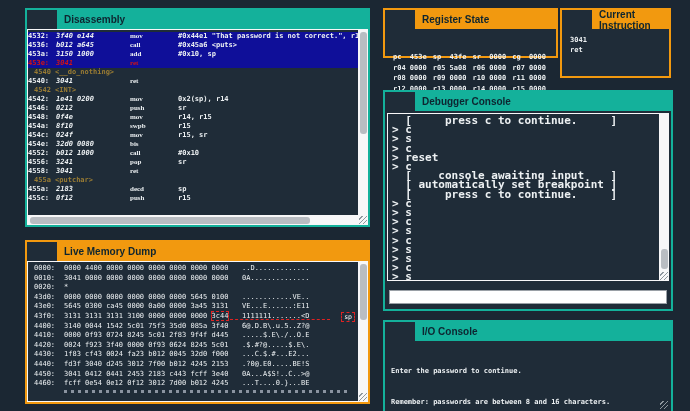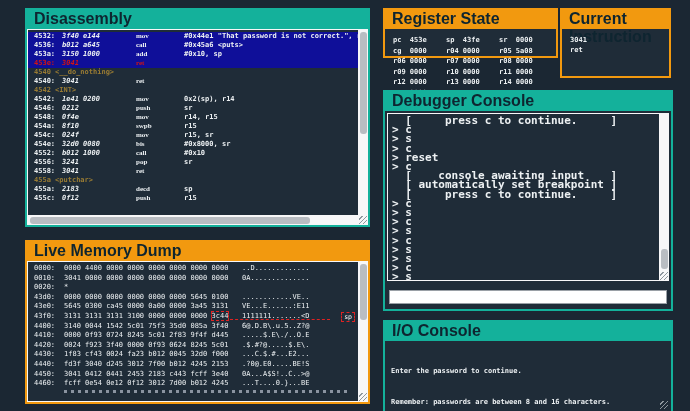--- a/index.html
+++ b/index.html
@@ -1,34 +1,34 @@
 <!DOCTYPE html>
 <html><head>
 <meta charset="utf-8">
 <style>
   html,body{margin:0;padding:0;background:#141d26;}
   .stage{position:relative;width:690px;height:411px;background:#1b2733;overflow:hidden;
          font-family:"DejaVu Sans Mono",monospace;}
   .panel{position:absolute;border:2px solid;background:#1f2c38;box-sizing:border-box;}
   .panel.teal{border-color:#14b19b;}
   .panel.orange{border-color:#f2990f;}
-  .phead{height:19px;display:flex;align-items:flex-start;padding-left:7px;
-         font-family:"Liberation Sans",sans-serif;font-weight:bold;font-size:16px;color:#0e2530;}
+  .phead{height:19px;display:flex;align-items:center;padding-left:7px;
+         font-family:"Liberation Sans",sans-serif;font-weight:bold;font-size:10px;color:#0e2530;margin-left:30px;}
   .teal .phead{background:#14b19b;}
   .orange .phead{background:#f2990f;}
 
   .scrollbox{position:absolute;background:#f7f7f8;}
   .inner{position:absolute;background:#1f2c38;overflow:hidden;}
   .vthumb,.hthumb{position:absolute;background:#b9bdc2;border-radius:3px;}
   .grip{position:absolute;width:8px;height:8px;right:1px;bottom:1px;
         background:repeating-linear-gradient(135deg,transparent 0 2px,#8e979e 2px 3px);}
 
   
   .drow{display:flex;height:9px;line-height:9px;font-size:7px;font-weight:bold;color:#edf1f3;
-        padding-left:6px;white-space:pre;}
+        white-space:pre;}
   .drow.hl{background:#0f0f99;}
   .drow.cur{color:#d11414;}
   .drow .a{width:28px;flex:none;}
   .drow .b{width:74px;flex:none;font-style:italic;}
   .drow .m{width:48px;flex:none;font-family:Liberation Serif, serif;}
   .drow .o{flex:1;overflow:hidden;}
   .dlabel{height:9px;line-height:9px;font-size:7px;font-weight:bold;color:#9a7c33;
           padding-left:6px;white-space:pre;}
 
   
@@ -38,21 +38,21 @@
   .mrow .hexcol{width:168px;flex:none;white-space:pre;}
   .mrow .spbox{outline:1px dashed #e02222;outline-offset:0px;}
   .mrow .ascii{margin-left:10px;white-space:pre;}
   .sp-leader{position:absolute;left:202px;right:28px;top:7px;border-top:1px dashed #e02222;}
   .sp-chip{position:absolute;right:3px;top:0px;font-size:6.5px;line-height:8px;color:#fff;
            border:1px dashed #e02222;padding:0 2px;}
   .mclip{height:3px;overflow:hidden;margin:1px 8px 0 36px;
          background:repeating-linear-gradient(90deg,#8a93a0 0 3px,transparent 3px 7px);}
 
   
-  .reggrid{display:grid;grid-template-columns:repeat(3,1fr);padding:7px 4px 0 8px;row-gap:2.5px;}
+  .reggrid{display:grid;grid-template-columns:repeat(4,1fr);padding:24px 4px 0 8px;row-gap:2.5px;}
   .regcell{font-size:7px;font-weight:bold;color:#edf1f3;white-space:pre;line-height:8px;}
   .curline{font-size:7px;font-weight:bold;color:#edf1f3;line-height:10px;padding-left:8px;white-space:pre;}
   .curwrap{padding-top:6px;}
 
   
   .cline{font-size:11px;font-weight:bold;color:#edf1f3;line-height:9.2px;white-space:pre;padding-left:4px;}
   .ioline{font-size:7px;font-weight:bold;color:#edf1f3;line-height:10.5px;white-space:pre;padding-left:6px;margin-top:20px;}
   .dbg-input{position:absolute;left:4px;right:4px;bottom:5px;height:14px;background:#fff;
              border:1px solid #9aa0a6;box-sizing:border-box;font:7px "DejaVu Sans Mono",monospace;padding:0 3px;}
 </style>
@@ -72,21 +72,21 @@
           <div class="drow hl"><span class="a">453a:</span><span class="b">3150 1000</span><span class="m">add</span><span class="o">#0x10, sp</span></div>
           <div class="drow hl cur"><span class="a">453e:</span><span class="b">3041</span><span class="m">ret</span><span class="o"></span></div>
           <div class="dlabel">4540 &lt;__do_nothing&gt;</div>
           <div class="drow"><span class="a">4540:</span><span class="b">3041</span><span class="m">ret</span><span class="o"></span></div>
           <div class="dlabel">4542 &lt;INT&gt;</div>
           <div class="drow"><span class="a">4542:</span><span class="b">1e41 0200</span><span class="m">mov</span><span class="o">0x2(sp), r14</span></div>
           <div class="drow"><span class="a">4546:</span><span class="b">0212</span><span class="m">push</span><span class="o">sr</span></div>
           <div class="drow"><span class="a">4548:</span><span class="b">0f4e</span><span class="m">mov</span><span class="o">r14, r15</span></div>
           <div class="drow"><span class="a">454a:</span><span class="b">8f10</span><span class="m">swpb</span><span class="o">r15</span></div>
           <div class="drow"><span class="a">454c:</span><span class="b">024f</span><span class="m">mov</span><span class="o">r15, sr</span></div>
-          <div class="drow"><span class="a">454e:</span><span class="b">32d0 0080</span><span class="m">bis</span><span class="o">#0x8000, sr</span></div>
+          <div class="drow"><span class="a">454e:</span><span class="b">32d0 0080</span><span class="m">bis</span></div>
           <div class="drow"><span class="a">4552:</span><span class="b">b012 1000</span><span class="m">call</span><span class="o">#0x10</span></div>
           <div class="drow"><span class="a">4556:</span><span class="b">3241</span><span class="m">pop</span><span class="o">sr</span></div>
           <div class="drow"><span class="a">4558:</span><span class="b">3041</span><span class="m">ret</span><span class="o"></span></div>
           <div class="dlabel">455a &lt;putchar&gt;</div>
           <div class="drow"><span class="a">455a:</span><span class="b">2183</span><span class="m">decd</span><span class="o">sp</span></div>
           <div class="drow"><span class="a">455c:</span><span class="b">0f12</span><span class="m">push</span><span class="o">r15</span></div>
         </div>
       <div class="vthumb" style="top:3px;right:1.5px;width:7px;height:52%;"></div>
       <div class="hthumb" style="left:3px;bottom:1.5px;height:7px;width:82%;"></div>
       <div class="grip"></div>

